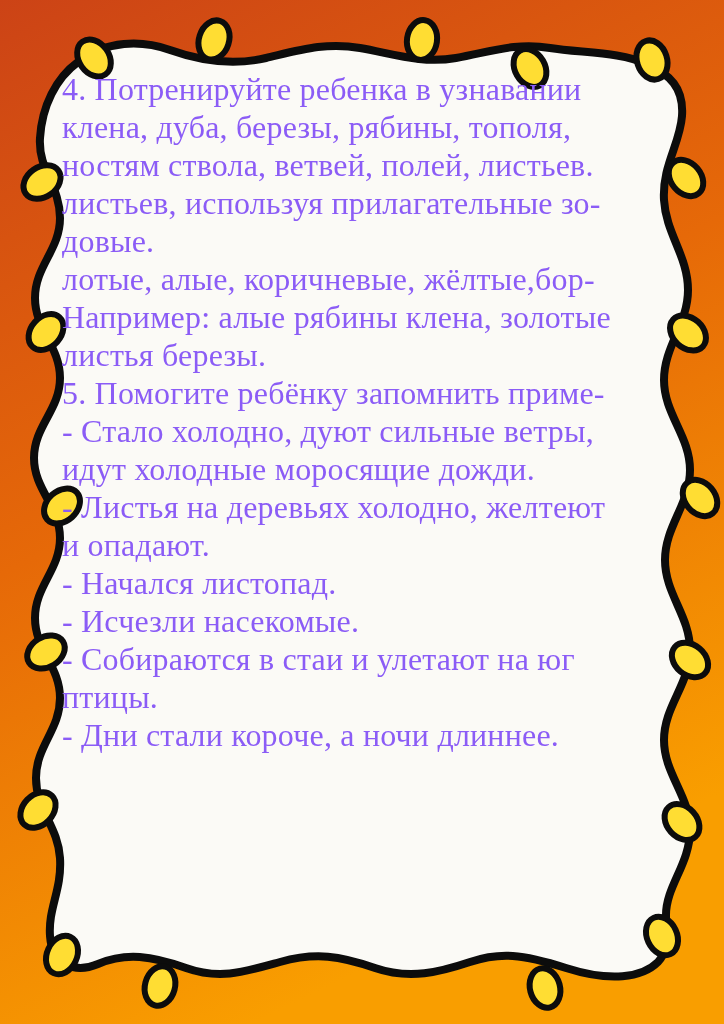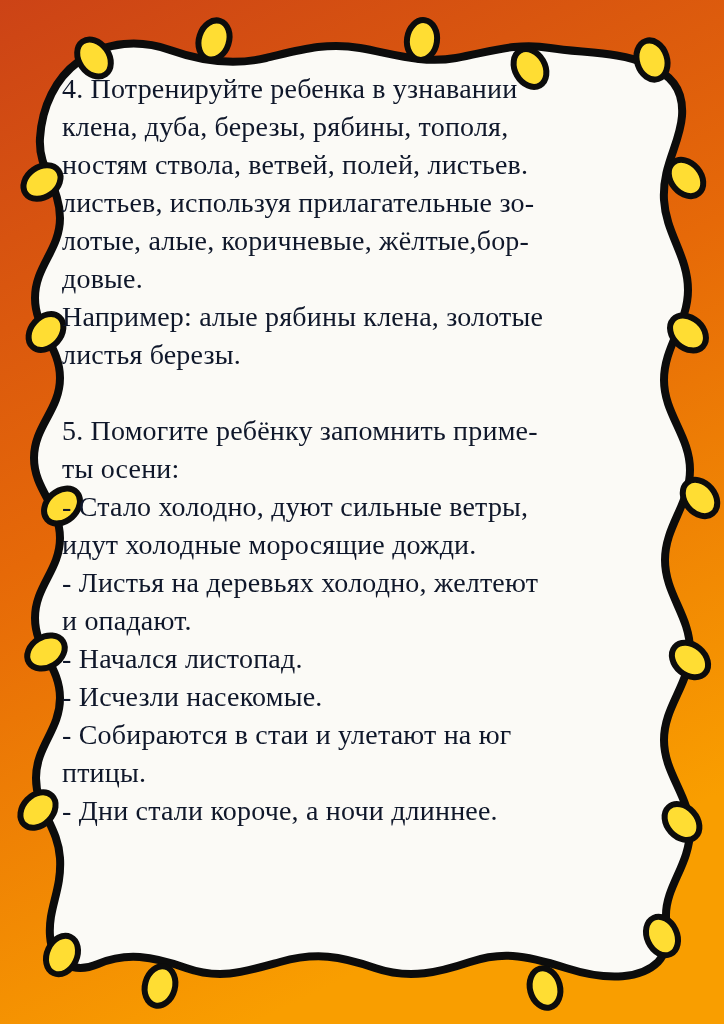--- a/index.html
+++ b/index.html
@@ -16,28 +16,28 @@
   .frame-svg {
     position: absolute;
     left: 0; top: 0;
     width: 724px; height: 1024px;
     display: block;
   }
   .text-wrap {
     position: absolute;
     left: 62px; top: 70px;
     width: 618px;
-    font-size: 28px;
+    font-size: 32px;
     line-height: 38px;
     letter-spacing: 0.2px;
-    color: #0f172a;
+    color: #8b5cf6;
     z-index: 2;
   }
   .section { display: block; }
-  .section.second { margin-top: 38px; }
+  .section.second { }
   .t-line {
     white-space: nowrap;
     height: 38px;
   }
 </style>
 </head>
 <body>
 
 <div class="stage">
 
@@ -113,28 +113,27 @@
     <ellipse stroke-width="6" cx="46" cy="332" rx="15" ry="20" transform="rotate(42 46 332)" fill="#ffdd33" stroke="#0c0c0c"></ellipse>
     <ellipse stroke-width="6" cx="42" cy="182" rx="15" ry="20" transform="rotate(55 42 182)" fill="#ffdd33" stroke="#0c0c0c"></ellipse>
   </svg>
 
   <div class="text-wrap">
     <div class="section">
       <div class="t-line">4. Потренируйте ребенка в узнавании</div>
       <div class="t-line">клена, дуба, березы, рябины, тополя,</div>
       <div class="t-line">ностям ствола, ветвей, полей, листьев.</div>
       <div class="t-line">листьев, используя прилагательные зо-</div>
+      <div class="t-line">довые.</div>
       <div class="t-line">лотые, алые, коричневые, жёлтые,бор-</div>
-      <div class="t-line">довые.</div>
       <div class="t-line">Например: алые рябины клена, золотые</div>
       <div class="t-line">листья березы.</div>
     </div>
     <div class="section second">
       <div class="t-line">5. Помогите ребёнку запомнить приме-</div>
-      <div class="t-line">ты осени:</div>
       <div class="t-line">- Стало холодно, дуют сильные ветры,</div>
       <div class="t-line">идут холодные моросящие дожди.</div>
       <div class="t-line">- Листья на деревьях холодно, желтеют</div>
       <div class="t-line">и опадают.</div>
       <div class="t-line">- Начался листопад.</div>
       <div class="t-line">- Исчезли насекомые.</div>
       <div class="t-line">- Собираются в стаи и улетают на юг</div>
       <div class="t-line">птицы.</div>
       <div class="t-line">- Дни стали короче, а ночи длиннее.</div>
     </div>

